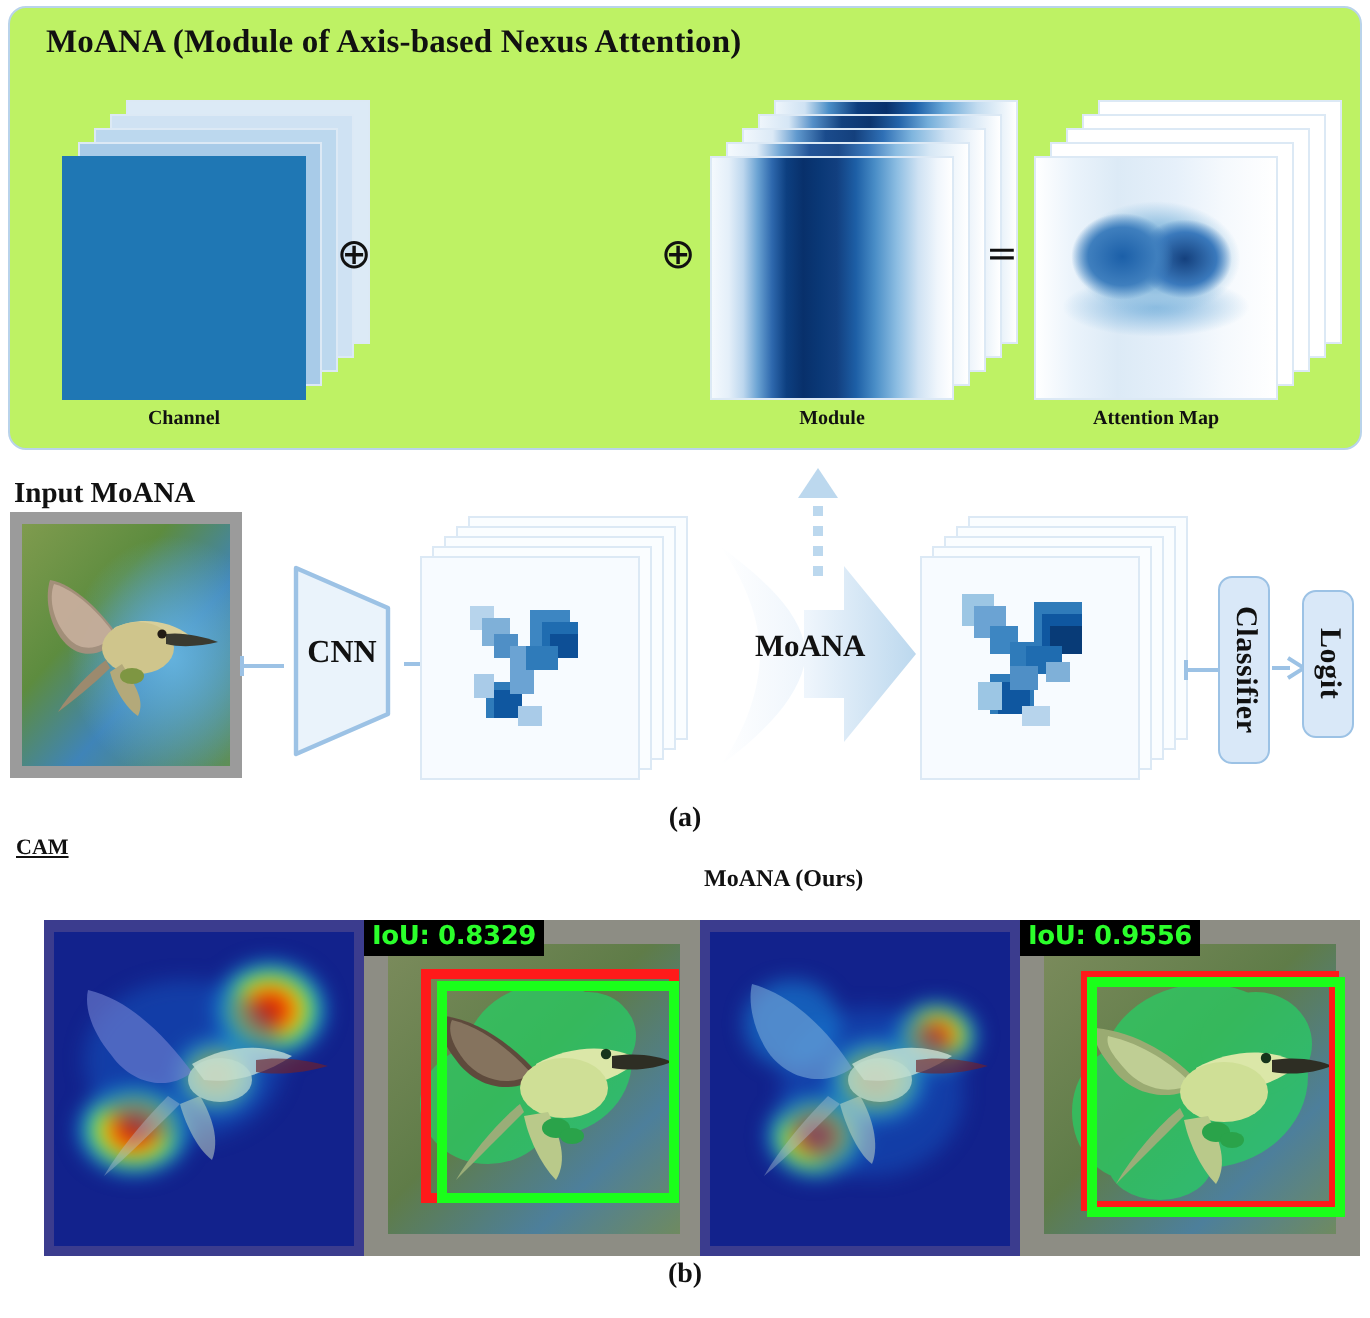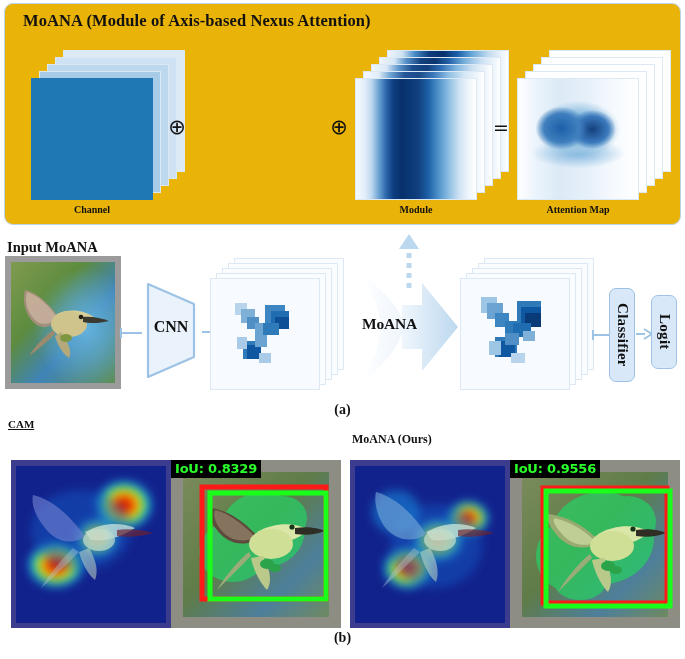--- a/index.html
+++ b/index.html
@@ -2,21 +2,21 @@
 <html><head>
 <meta charset="utf-8">
 <style>
   html,body{margin:0;padding:0;background:#ffffff;}
   body{width:685px;height:659px;position:relative;overflow:hidden;
        font-family:"Liberation Serif",serif;color:#111;}
 
   
   #moana-panel{position:absolute;left:4px;top:3px;width:677px;height:222px;
        box-sizing:border-box;border:1.6px solid #b9d3ea;border-radius:9px;
-       background:#eab308;}
+       background:#bef264;}
   #moana-panel-title{position:absolute;left:18px;top:7px;font-size:16.5px;
        font-weight:bold;letter-spacing:.1px;white-space:nowrap;}
 
   .stack{position:absolute;}
   .card{position:absolute;box-sizing:border-box;border:1px solid #dce9f5;
         background:#ffffff;}
   .lbl{position:absolute;font-size:10px;font-weight:bold;text-align:center;
        white-space:nowrap;}
 
   .op{position:absolute;width:22px;height:22px;display:flex;
@@ -27,21 +27,21 @@
   #input-label{position:absolute;left:7px;top:239px;font-size:14.5px;font-weight:bold;}
   #input-frame{position:absolute;left:5px;top:256px;width:116px;height:133px;
       box-sizing:border-box;border:6px solid #9b9b9b;background:#9b9b9b;}
   #input-photo{position:absolute;inset:0;overflow:hidden;}
 
   #cnn-shape{position:absolute;left:142px;top:278px;width:58px;height:105px;}
   #cnn-text{position:absolute;left:142px;top:318px;width:58px;text-align:center;
       font-size:16px;font-weight:bold;}
 
   #moana-arrow-wrap{position:absolute;left:358px;top:265px;width:130px;height:125px;}
-  #moana-text{position:absolute;left:362px;top:315px;width:86px;text-align:left;
+  #moana-text{position:absolute;left:362px;top:315px;width:86px;text-align:center;
       font-size:15.5px;font-weight:bold;letter-spacing:-.2px;}
 
   .vbox{position:absolute;box-sizing:border-box;border:1.4px solid #9cc2e5;
       border-radius:7px;background:#d9e8f8;display:flex;align-items:center;
       justify-content:center;}
   .vbox span{writing-mode:vertical-rl;font-size:15px;font-weight:bold;
       letter-spacing:.3px;}
   #classifier-box{left:609px;top:288px;width:26px;height:94px;}
   #logit-box{left:651px;top:295px;width:26px;height:74px;}
 
@@ -251,21 +251,21 @@
 
 <div class="vbox" id="logit-box">
   <span>Logit</span>
 </div>
 
 <div id="fig-a">(a)</div>
 
 <div id="cam-label">CAM</div>
 <div id="moana-ours-label">MoANA (Ours)</div>
 
-<div class="bpanel" style="left:11px;width:330px;">
+<div class="bpanel" style="left:22px;width:330px;">
   <div class="heat">
     <svg width="160" height="168" viewBox="0 0 160 168">
       <defs>
         <radialGradient id="hA" cx="50%" cy="50%" r="50%">
           <stop offset="0%" stop-color="#b00000"></stop>
             <stop offset="22%" stop-color="#e82800"></stop>
           <stop offset="40%" stop-color="#ff9000"></stop>
             <stop offset="56%" stop-color="#d8e800"></stop>
           <stop offset="70%" stop-color="#30e0a0"></stop>
             <stop offset="84%" stop-color="#1098e8"></stop>

